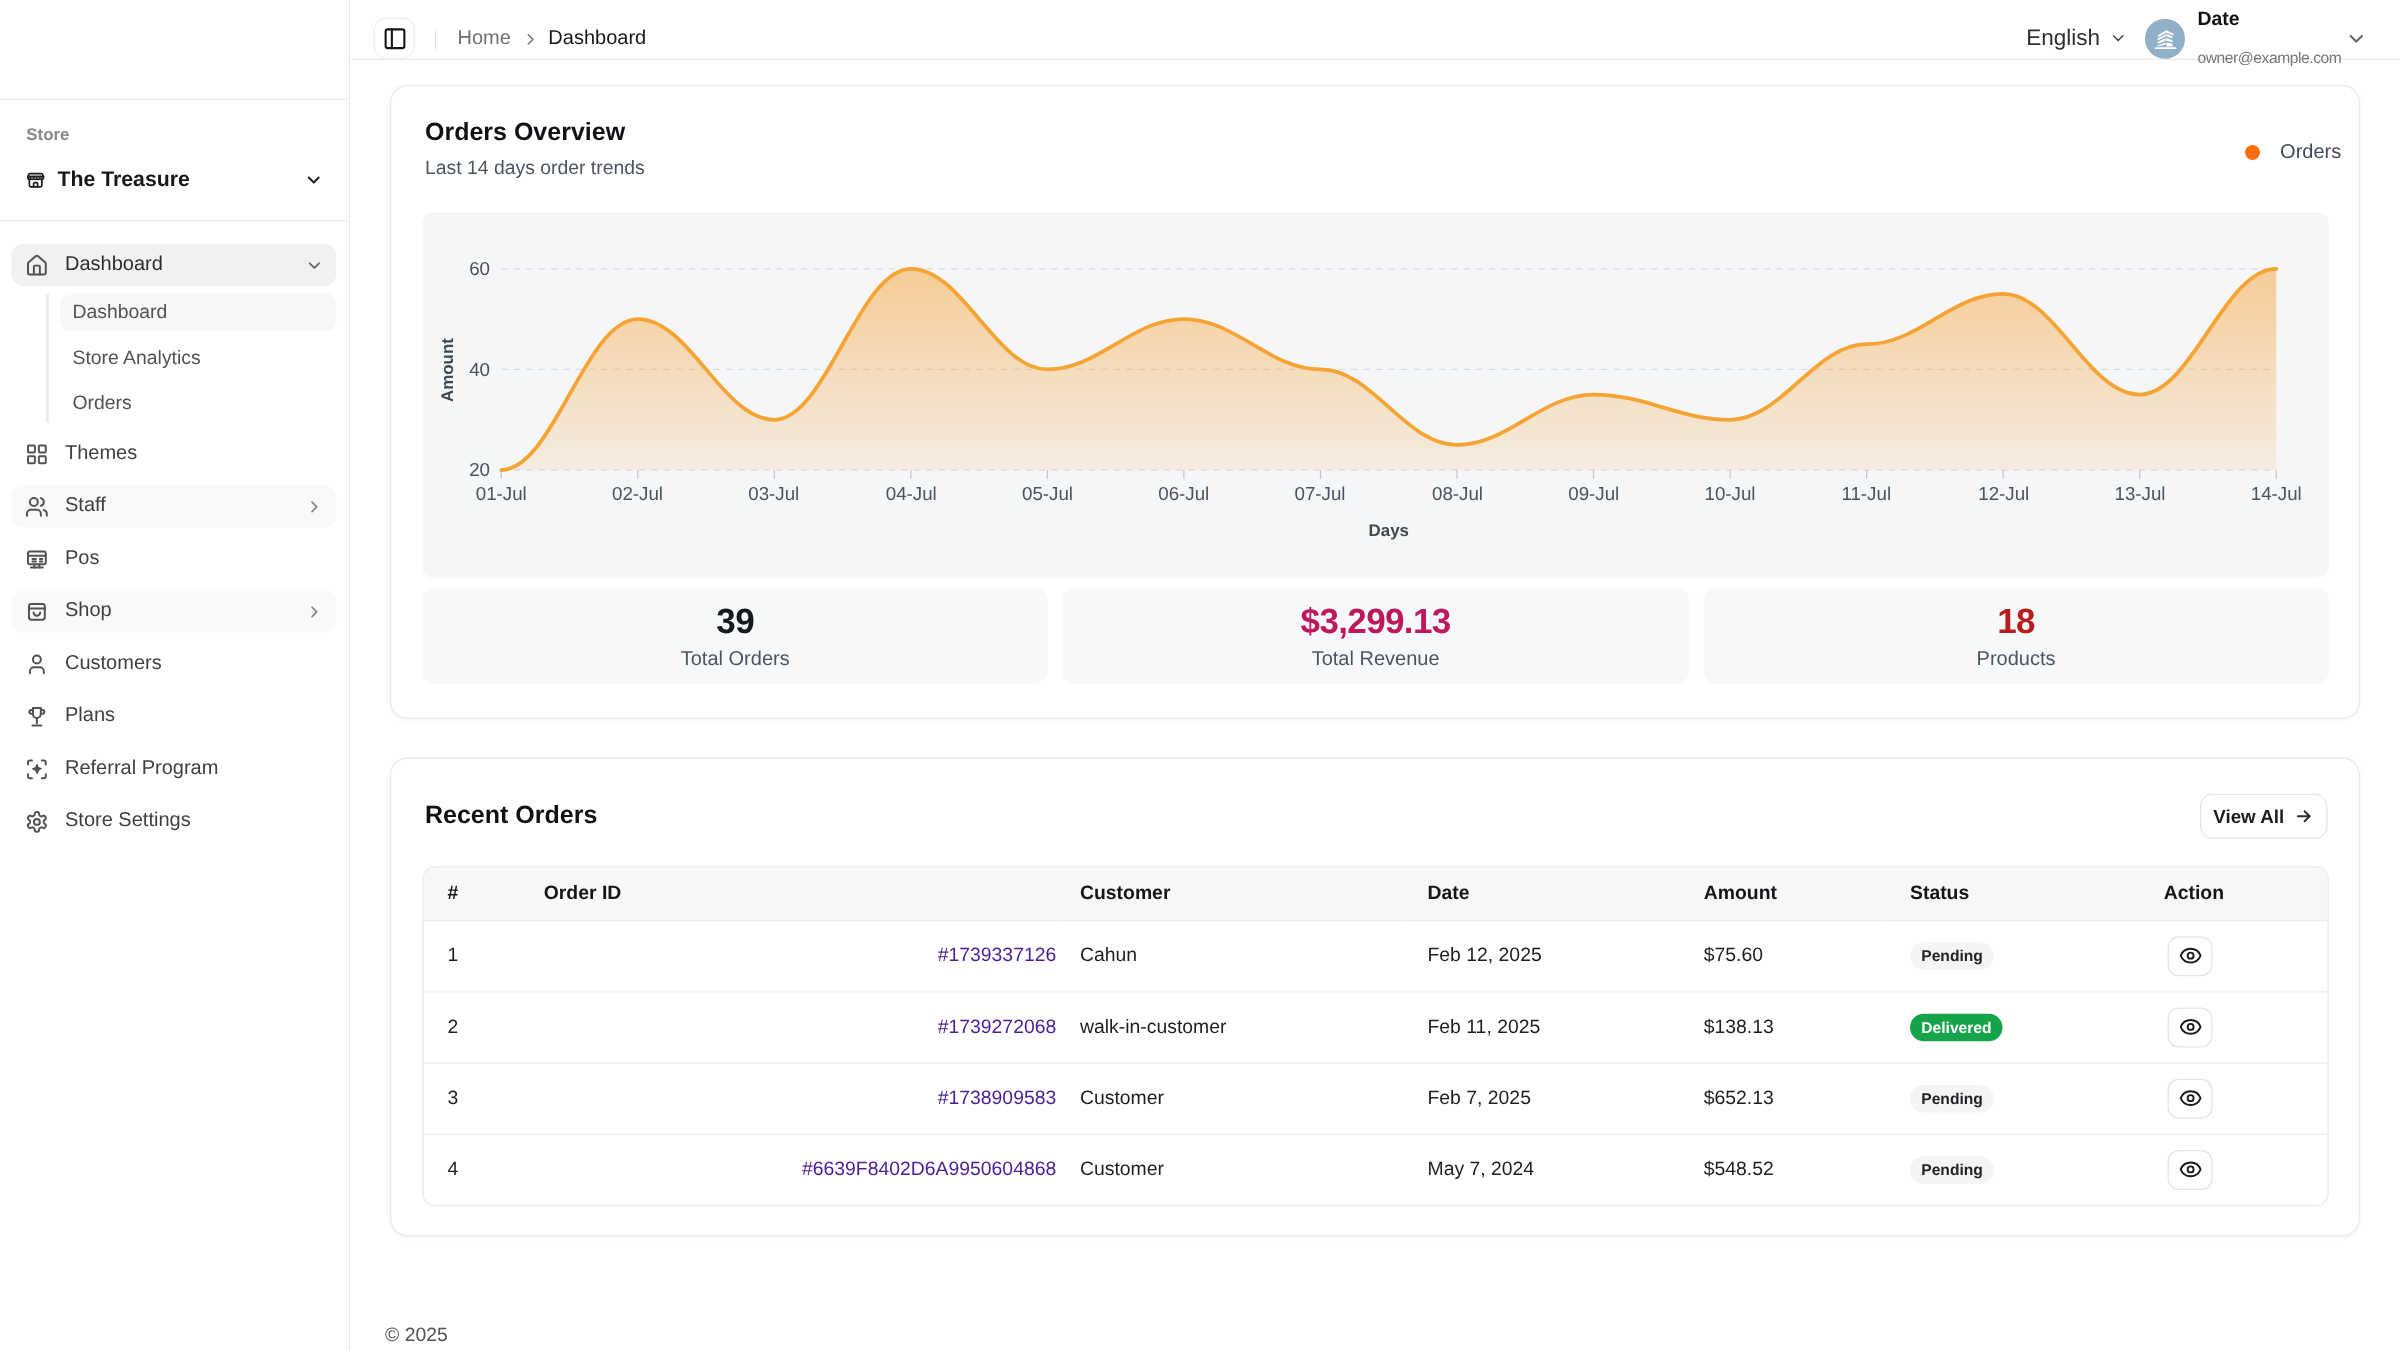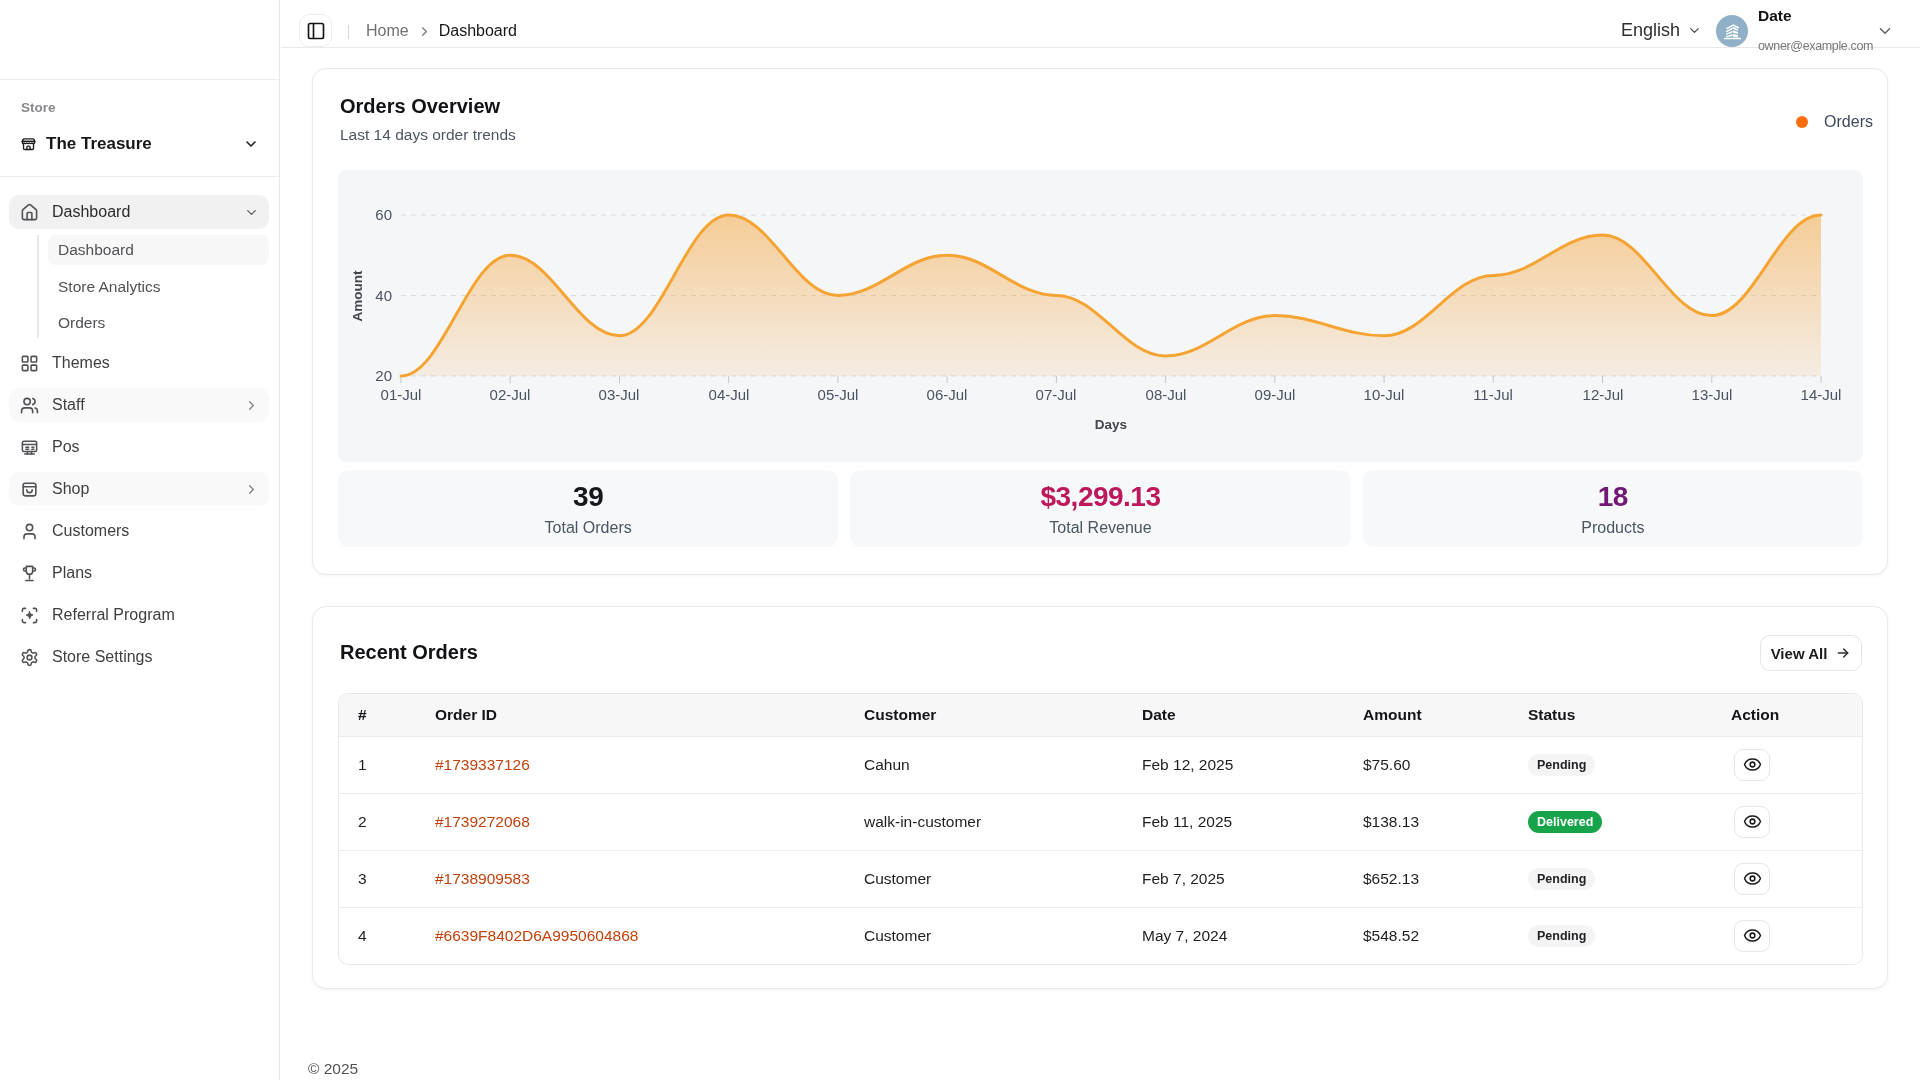--- a/index.html
+++ b/index.html
@@ -45,28 +45,28 @@
 .c-title { font-size:20px; font-weight:700; color:#101215; }
 .c-sub { font-size:15.5px; color:#4c5560; margin-top:8px; }
 .legend { position:absolute; right:14px; top:44px; display:flex; align-items:center; }
 .legend .dot { width:12px; height:12px; border-radius:50%; background:#fa6e0e; }
 .legend .ltx { font-size:16px; color:#3e4a5b; margin-left:16px; }
 .chartbox { position:absolute; left:25px; top:101px; width:1525px; height:292px; background:#f4f6f8; border-radius:8px; }
 .stats { position:absolute; left:25px; top:401px; width:1525px; display:flex; gap:12px; }
 .stat { flex:1; height:77px; background:#f7f8f9; border-radius:10px; text-align:center; padding-top:12px; }
 .stat .num { font-size:28px; font-weight:700; color:#15181c; line-height:1.1; letter-spacing:-0.5px; }
 .stat .num.green { color:#be185d; }
-.stat .num.blue { color:#701a75; }
+.stat .num.blue { color:#b91c1c; }
 .stat .lbl { font-size:16px; color:#4a5563; margin-top:6px; }
 .viewall { position:absolute; right:25px; top:28px; width:102px; height:36px; border:1px solid #e5e5e8; border-radius:10px; display:flex; align-items:center; justify-content:center; font-size:15px; font-weight:700; color:#1b1c1e; }
 .tbl { position:absolute; left:25px; top:86px; width:1525px; border:1px solid #e8e8ea; border-radius:10px; overflow:hidden; }
 table { width:100%; border-collapse:collapse; table-layout:fixed; }
 th { background:#f7f7f8; height:42px; text-align:left; font-size:15.5px; font-weight:700; color:#141518; padding:0 0 0 19px; }
 td { height:57px; font-size:15.5px; color:#1d1e20; padding:0 0 0 19px; border-top:1px solid #ececee; }
-td.oid { color:#c2410c; }
+td.oid { color:#4c1d95;text-align:right; }
 .pill { display:inline-block; font-size:12.5px; font-weight:700; padding:4px 9px; border-radius:999px; background:#f4f4f5; color:#222326; }
 .pill.green { background:#17a34a; color:#fff; }
 .eyebtn { margin-left:3px; width:36px; height:32px; border:1px solid #e5e5e8; border-radius:9px; background:#fff; display:flex; align-items:center; justify-content:center; }
 .footer { position:absolute; left:308px; top:1060px; font-size:15.5px; color:#515255; }
 </style>
 </head>
 <body>
 <div class="sidebar">
   <div class="sb-logo"></div>
   <div class="sb-store">

